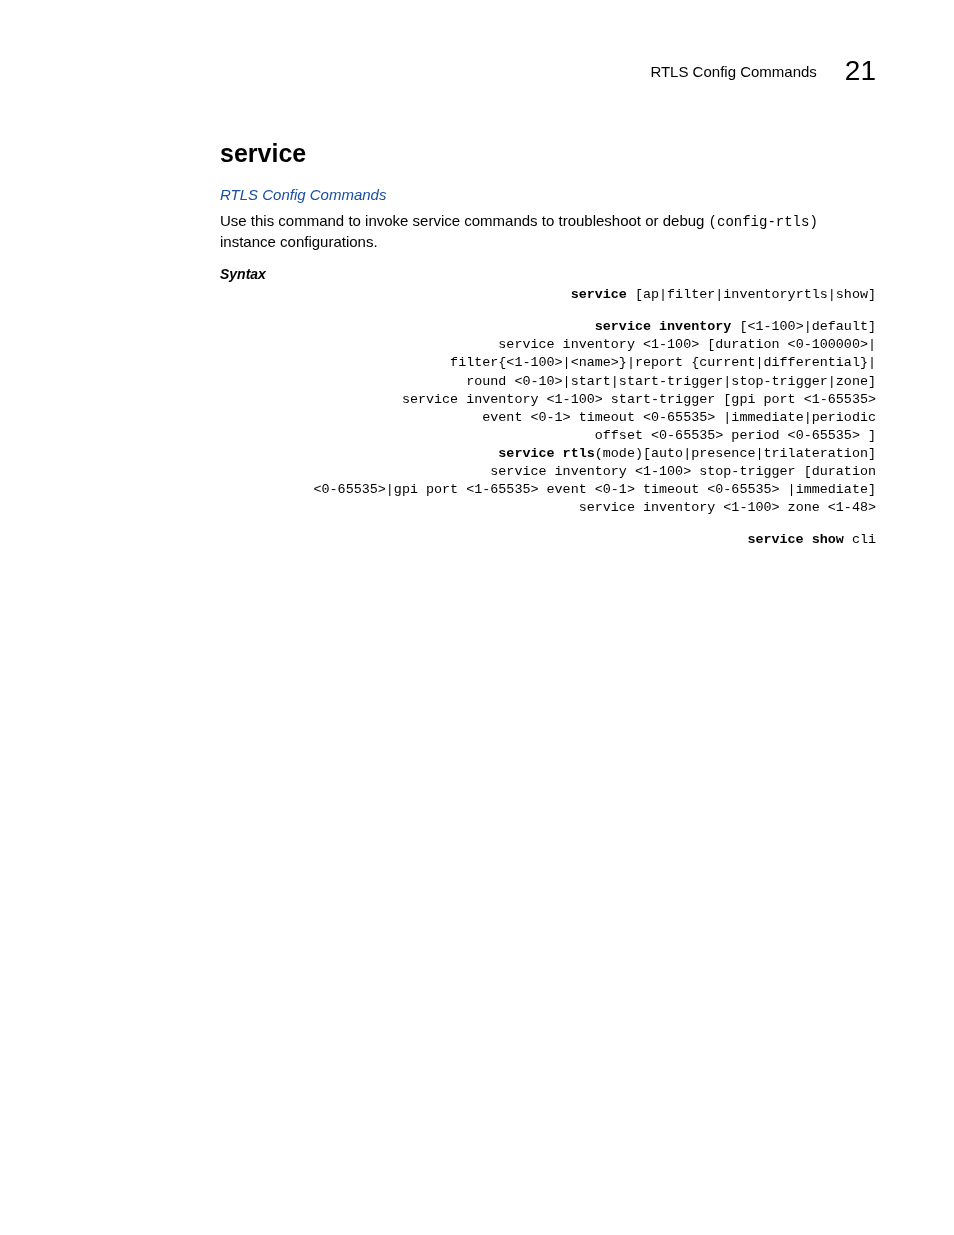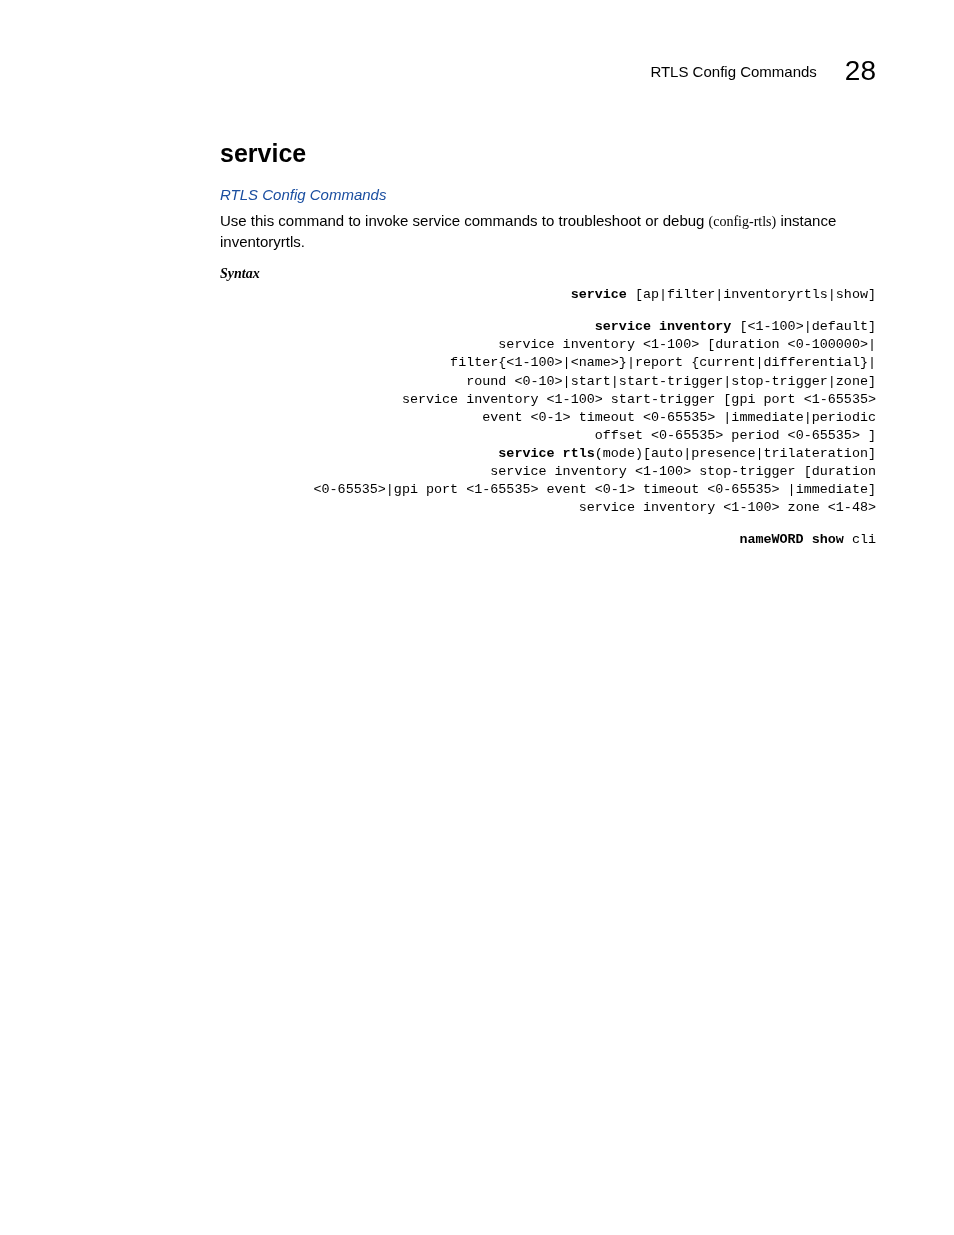--- a/index.html
+++ b/index.html
@@ -48,33 +48,32 @@
     font-size: 15px;
     font-family: Arial, Helvetica, sans-serif;
     margin-bottom: 8px;
   }
   .body-text {
     font-size: 15px;
     line-height: 1.35;
     margin-bottom: 14px;
   }
   .monoinline {
-    font-family: Liberation Serif, serif;
+    font-family: Liberation Mono, monospace;
     font-size: 14px;
     text-align: center;
   }
   .subhead {
     font-weight: 700;
     font-size: 14px;
     font-style: italic;
     margin-top: 14px;
     margin-bottom: 4px;
     color: #000;
     font-stretch: condensed;
-    font-family: Liberation Serif, serif;
   }
   pre.code {
     font-family: "Courier New", Courier, monospace;
     font-size: 13.4px;
     line-height: 1.35;
     margin: 2px 0 14px 0;
     white-space: pre;
     text-align: right;
   }
   pre.code b {
@@ -86,29 +85,29 @@
     font-family: Arial, Helvetica, sans-serif;
   }
 </style>
 </head>
 <body>
 
 <div class="page">
 
   <div class="header">
     <span class="header-label">RTLS Config Commands</span>
-    <span class="header-num">28</span>
+    <span class="header-num">21</span>
   </div>
 
   <h1 class="title">service</h1>
 
   <div class="link">RTLS Config Commands</div>
 
   <div class="body-text">
-    <span>Use this command to invoke service commands to troubleshoot or debug </span><span class="monoinline">(config-rtls)</span><span> instance inventoryrtls.</span>
+    <span>Use this command to invoke service commands to troubleshoot or debug </span><span class="monoinline">(config-rtls)</span><span> instance configurations.</span>
   </div>
 
   <div class="subhead">Syntax</div>
 
   <pre class="code"><b>service</b><span> [ap|filter|inventoryrtls|show]</span></pre>
 
 
 
 
   <pre class="code"><b>service inventory</b><span> [&lt;1-100&gt;|default]
@@ -116,15 +115,15 @@
           filter{&lt;1-100&gt;|&lt;name&gt;}|report {current|differential}|
           round &lt;0-10&gt;|start|start-trigger|stop-trigger|zone]
 service inventory &lt;1-100&gt; start-trigger [gpi port &lt;1-65535&gt;
           event &lt;0-1&gt; timeout &lt;0-65535&gt; |immediate|periodic
           offset &lt;0-65535&gt; period &lt;0-65535&gt; ]</span>
 <b>service rtls</b><span>(mode)[auto|presence|trilateration]
 service inventory &lt;1-100&gt; stop-trigger [duration
           &lt;0-65535&gt;|gpi port &lt;1-65535&gt; event &lt;0-1&gt; timeout &lt;0-65535&gt; |immediate]
 service inventory &lt;1-100&gt; zone &lt;1-48&gt;</span></pre>
 
-  <pre class="code"><b>nameWORD show</b><span> cli</span></pre>
+  <pre class="code"><b>service show</b><span> cli</span></pre>
 
 </div>
 
 </body></html>

